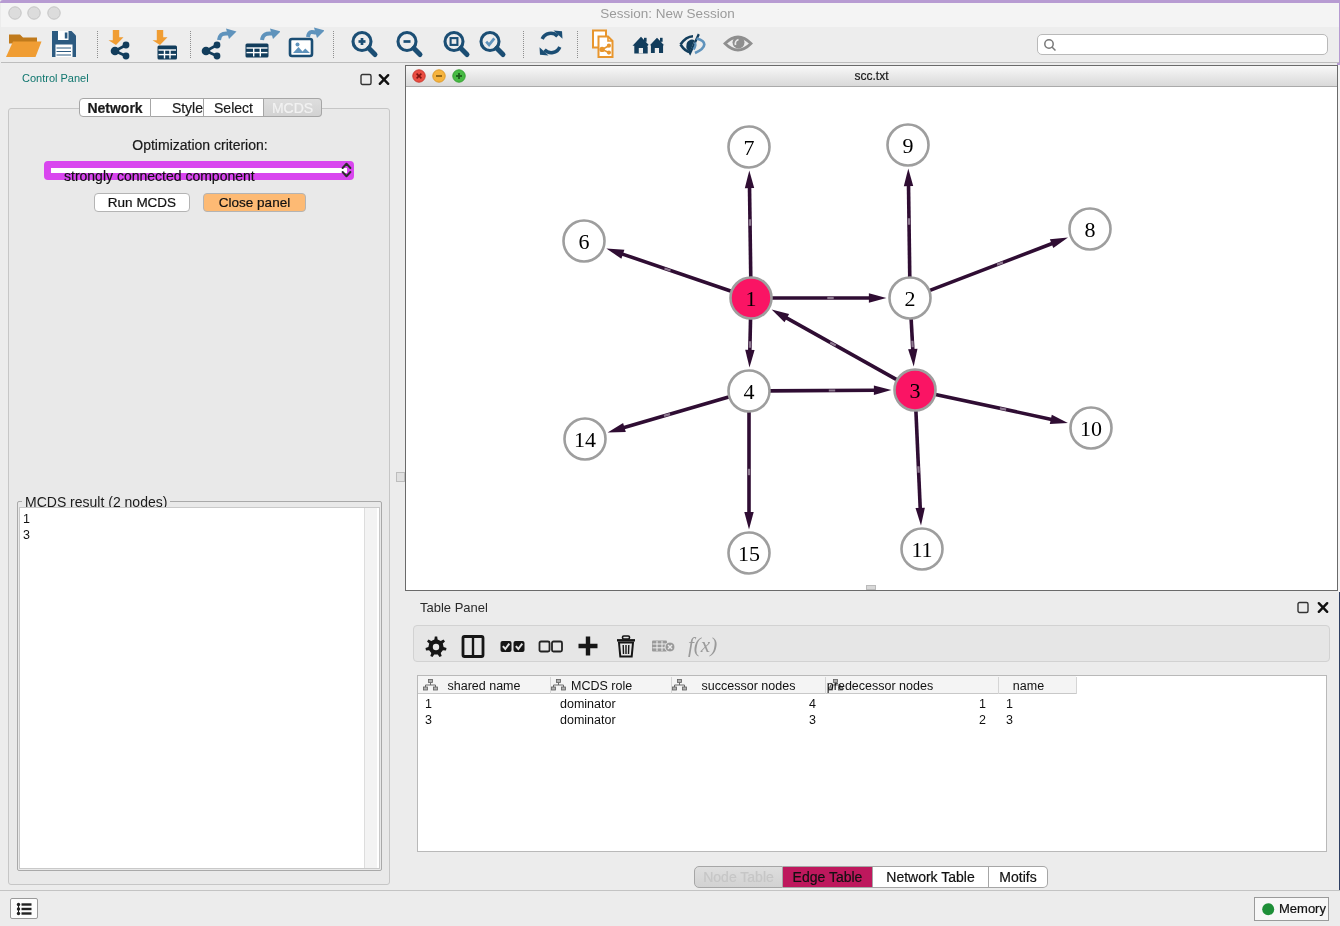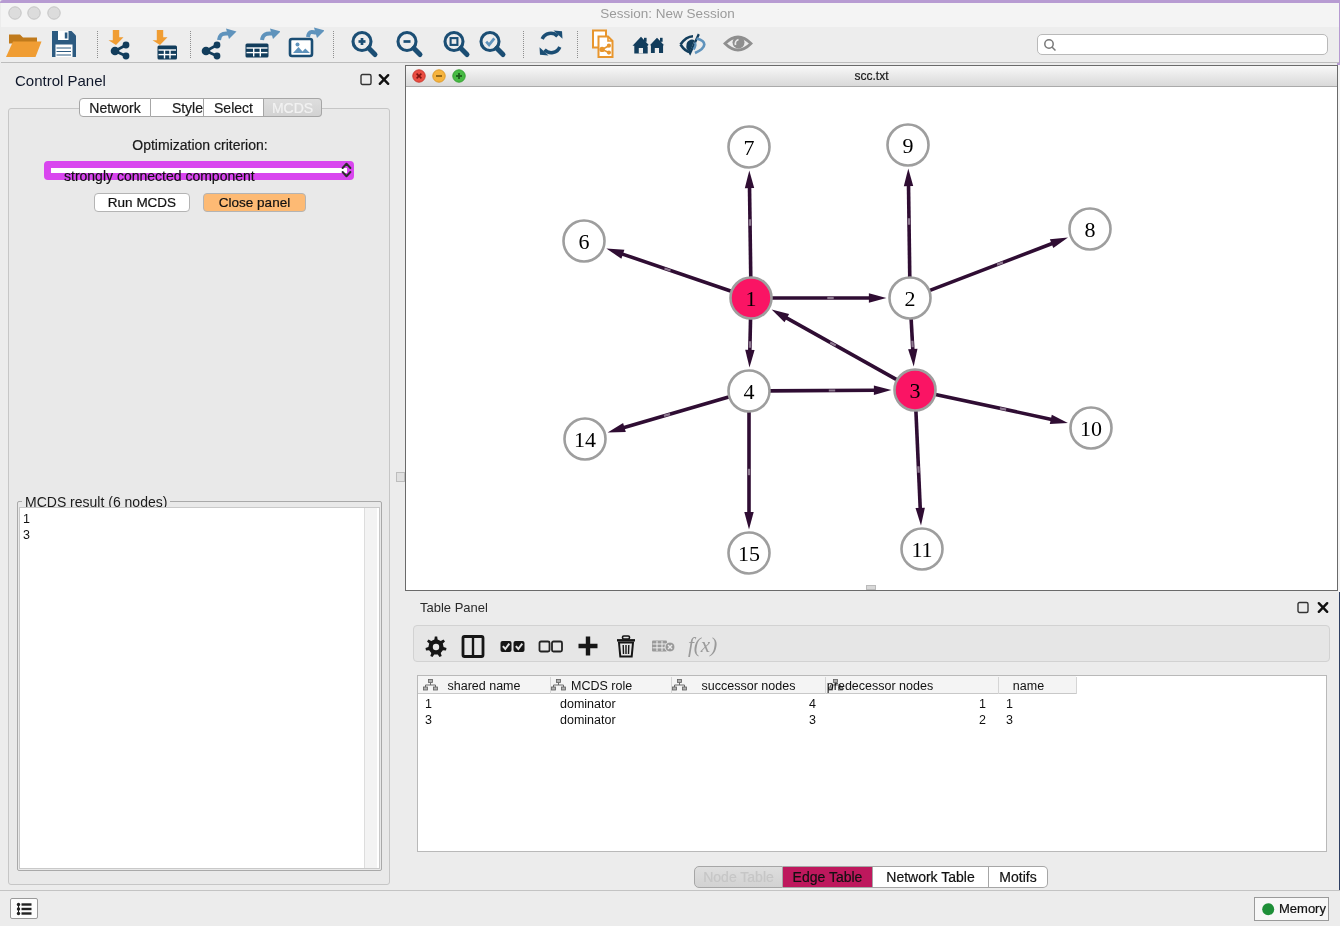--- a/index.html
+++ b/index.html
@@ -152,47 +152,47 @@
 <div class="vsep" style="left:190px"></div>
 <div class="vsep" style="left:333px"></div>
 <div class="vsep" style="left:523px"></div>
 <div class="vsep" style="left:577px"></div>
 <div class="abs" style="left:1037px;top:34px;width:291px;height:21px;background:#fff;border:1px solid #b9b9b9;border-radius:5px"></div>
 <svg class="abs" style="left:1042px;top:37px" width="16" height="16" viewBox="0 0 16 16">
 <circle cx="7" cy="7" r="4.2" fill="none" stroke="#787878" stroke-width="1.5"></circle>
 <line x1="10.2" y1="10.2" x2="13.5" y2="13.5" stroke="#787878" stroke-width="1.5"></line>
   </svg>
 
-<div class="abs" style="left:15px;top:72px;font-size:15px;color:#0f172a">Control Panel</div>
+<div class="abs" style="left:22px;top:72px;font-size:11px;color:#0f766e">Control Panel</div>
 <svg class="abs" style="left:360px;top:73px" width="32" height="14" viewBox="0 0 32 14">
 <rect x="1" y="1.5" width="10" height="10" rx="1.5" fill="none" stroke="#333" stroke-width="1.4"></rect>
 <g stroke="#111" stroke-width="2.4" stroke-linecap="round">
       <line x1="19.8" y1="2.2" x2="28.2" y2="10.8"></line>
       <line x1="28.2" y1="2.2" x2="19.8" y2="10.8"></line>
     </g>
 </svg>
 
 <div class="abs" style="left:8px;top:108px;width:382px;height:777px;background:#e9e9e9;border:1px solid #c6c6c6;border-radius:3px"></div>
 
-<div class="abs" style="left:79px;top:98px;width:72px;height:19px;background:#fff;border:1px solid #a6a6a6;border-radius:4px 0 0 4px;font-size:14px;font-weight:400;-webkit-text-stroke:0.2px #1a1a1a;color:#1a1a1a;text-align:center;line-height:18px">Network</div>
+<div class="abs" style="left:79px;top:98px;width:72px;height:19px;background:#fff;border:1px solid #a6a6a6;border-radius:4px 0 0 4px;font-size:14px;font-weight:700;-webkit-text-stroke:0.2px #1a1a1a;color:#1a1a1a;text-align:center;line-height:18px">Network</div>
 <div class="abs" style="left:151px;top:98px;width:53px;height:19px;background:#fff;border:1px solid #a6a6a6;border-left:none;font-size:14px;font-weight:400;-webkit-text-stroke:0.2px #1a1a1a;color:#1a1a1a;text-align:right;line-height:18px">Style</div>
 <div class="abs" style="left:204px;top:98px;width:60px;height:19px;background:#fff;border:1px solid #a6a6a6;border-left:none;font-size:14px;font-weight:400;-webkit-text-stroke:0.2px #1a1a1a;color:#1a1a1a;text-align:center;line-height:18px">Select</div>
 <div class="abs" style="left:264px;top:98px;width:58px;height:19px;background:linear-gradient(#dedede,#d2d2d2);border:1px solid #a6a6a6;border-left:none;border-radius:0 4px 4px 0;font-size:14px;font-weight:400;-webkit-text-stroke:0.2px #f2f2f2;color:#f2f2f2;text-align:center;line-height:18px">MCDS</div>
 
 <div class="abs" style="left:0;top:137px;width:400px;text-align:center;font-size:14px;-webkit-text-stroke:0.2px #1a1a1a;color:#1a1a1a">Optimization criterion:</div>
 <div class="abs" style="left:44px;top:161px;width:310px;height:19px;background:#fff;border:7px solid #d946ef;border-radius:4px;font-size:14px;-webkit-text-stroke:0.15px #111;color:#111;line-height:17px;padding-left:13px">strongly connected component</div>
 <svg class="abs" style="left:339px;top:162px" width="15" height="16" viewBox="0 0 15 16">
 <path d="M3.6 6 L7.5 1.8 L11.4 6" fill="none" stroke="#2e2e2e" stroke-width="2" stroke-linecap="round" stroke-linejoin="round"></path>
 <path d="M3.6 10 L7.5 14.2 L11.4 10" fill="none" stroke="#2e2e2e" stroke-width="2" stroke-linecap="round" stroke-linejoin="round"></path>
   </svg>
 <div class="abs" style="left:94px;top:193px;width:96px;height:19px;background:#fff;border:1px solid #b4b4b4;border-radius:4px;font-size:13.5px;-webkit-text-stroke:0.2px #111;color:#111;text-align:center;line-height:17px">Run MCDS</div>
 <div class="abs" style="left:203px;top:193px;width:103px;height:19px;background:#fdba74;border:1px solid #b4b4b4;border-radius:4px;font-size:13.5px;-webkit-text-stroke:0.2px #111;color:#111;text-align:center;line-height:17px">Close panel</div>
 
 <div class="abs" style="left:17px;top:501px;width:365px;height:370px;border:1px solid #a9a9a9;border-radius:2px"></div>
-<div class="abs" style="left:22px;top:494px;background:#e9e9e9;padding:0 3px;font-size:14px;color:#1a1a1a">MCDS result (6 nodes)</div>
+<div class="abs" style="left:22px;top:494px;background:#e9e9e9;padding:0 3px;font-size:14px;color:#1a1a1a">MCDS result (2 nodes)</div>
 <div class="abs" style="left:19px;top:507px;width:361px;height:362px;background:#fff;border:1px solid #c9c9c9"></div>
 <div class="abs" style="left:364px;top:508px;width:13px;height:360px;background:#f3f3f3;border-left:1px solid #ddd"></div>
 <div class="abs" style="left:23px;top:511px;font-size:12.5px;color:#111;line-height:16px">1<br>3</div>
 
 <div class="abs" style="left:396px;top:472px;width:9px;height:10px;background:#e0e0e0;border:1px solid #bdbdbd"></div>
 
 <div class="abs" style="left:405px;top:65px;width:933px;height:526px;border:1px solid #6a6a6a;background:#fff"></div>
 <div class="abs" style="left:406px;top:66px;width:931px;height:21px;background:linear-gradient(#f8f8f8,#d9d9d9);border-bottom:1px solid #aaa"></div>
 <svg class="abs" style="left:411px;top:69px" width="56" height="14" viewBox="0 0 56 14">
 <circle cx="8" cy="7" r="6.2" fill="#ea4d42" stroke="#c93b32" stroke-width="1"></circle>

